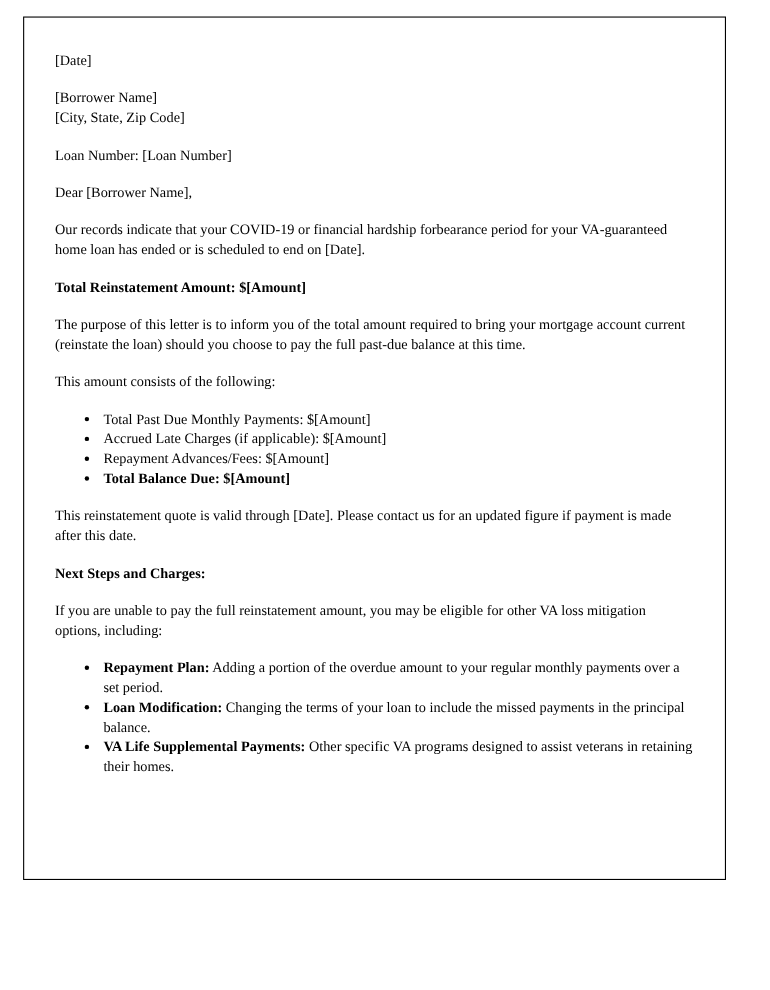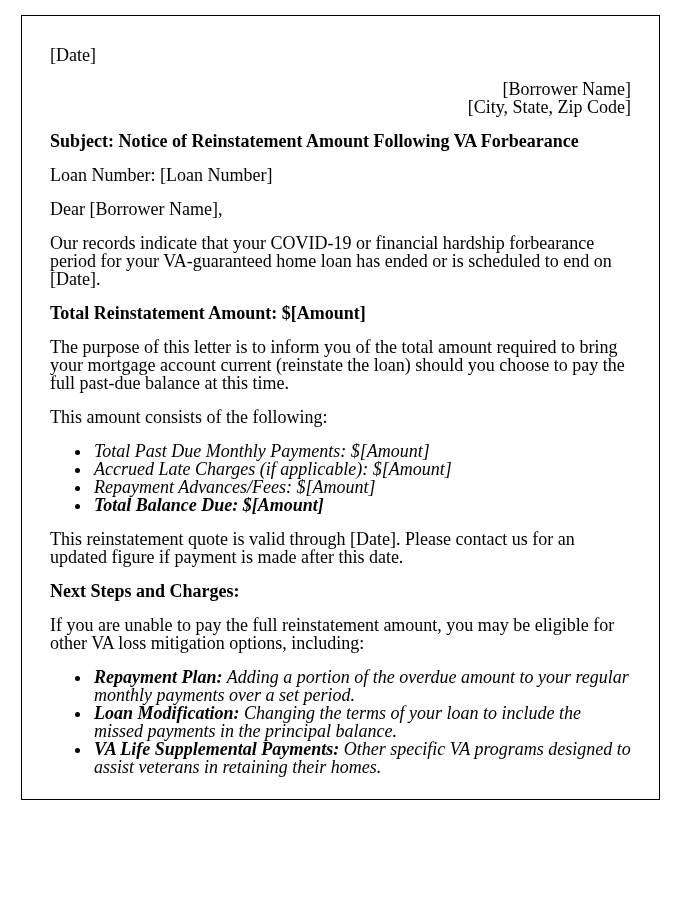--- a/index.html
+++ b/index.html
@@ -17,57 +17,54 @@
   .letter-frame {
     position: absolute;
     left: 21px;
     top: 15px;
     width: 639px;
     height: 785px;
     border: 1px solid #000000;
     box-sizing: border-box;
     padding: 30px 28px 20px 28px;
     overflow: hidden;
-    font-size: 18px;
+    font-size: 13px;
     line-height: 18px;
   }
   .para {
     margin: 0 0 16px 0;
   }
   .addr-line {
     margin: 0;
-    text-align: right;
   }
   .bold {
     font-weight: bold;
   }
   ul.bullet-list {
     margin: 12px 0 16px 0;
     padding-left: 42px;
     list-style-type: disc;
-    font-style: italic;
   }
   ul.bullet-list li {
     margin: 0;
     padding-left: 2px;
   }
 </style>
 </head>
 <body>
 
 <div class="letter-frame">
 
   <p class="para">[Date]</p>
 
   <div class="para">
     <div class="addr-line">[Borrower Name]</div>
     <div class="addr-line">[City, State, Zip Code]</div>
   </div>
 
-  <p class="para bold">Subject: Notice of Reinstatement Amount Following VA Forbearance</p>
 
   <p class="para">Loan Number: [Loan Number]</p>
 
   <p class="para">Dear [Borrower Name],</p>
 
   <p class="para">Our records indicate that your COVID-19 or financial hardship forbearance period for your VA-guaranteed home loan has ended or is scheduled to end on [Date].</p>
 
   <p class="para bold">Total Reinstatement Amount: $[Amount]</p>
 
   <p class="para">The purpose of this letter is to inform you of the total amount required to bring your mortgage account current (reinstate the loan) should you choose to pay the full past-due balance at this time.</p>

